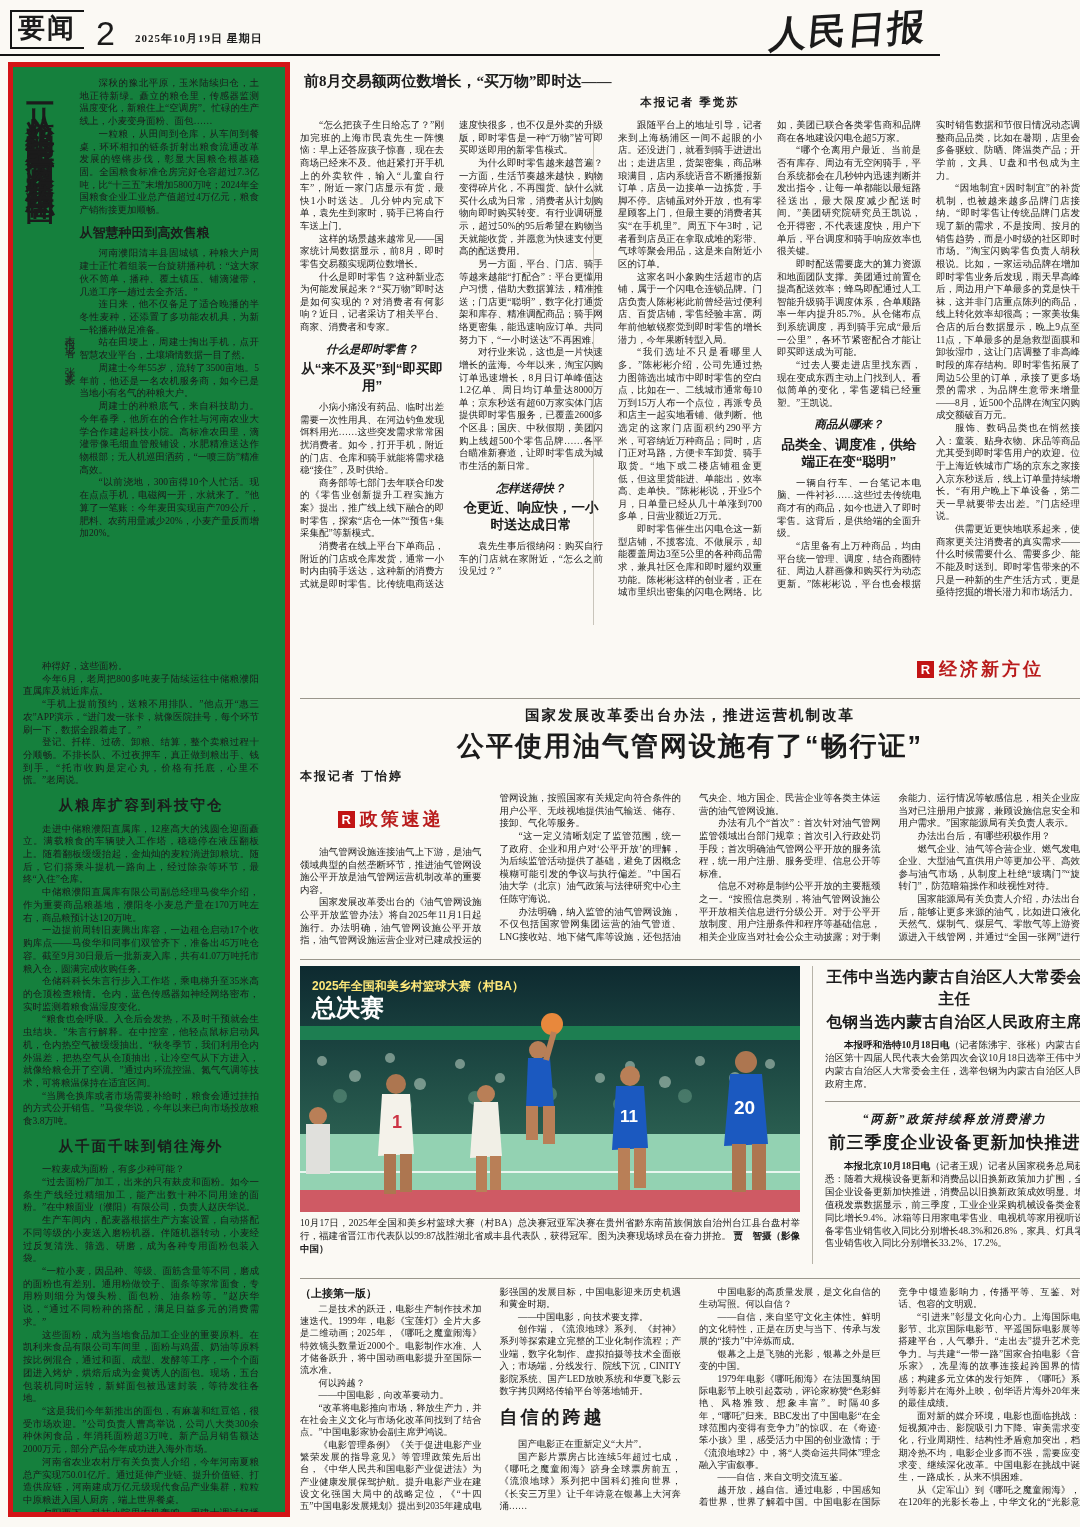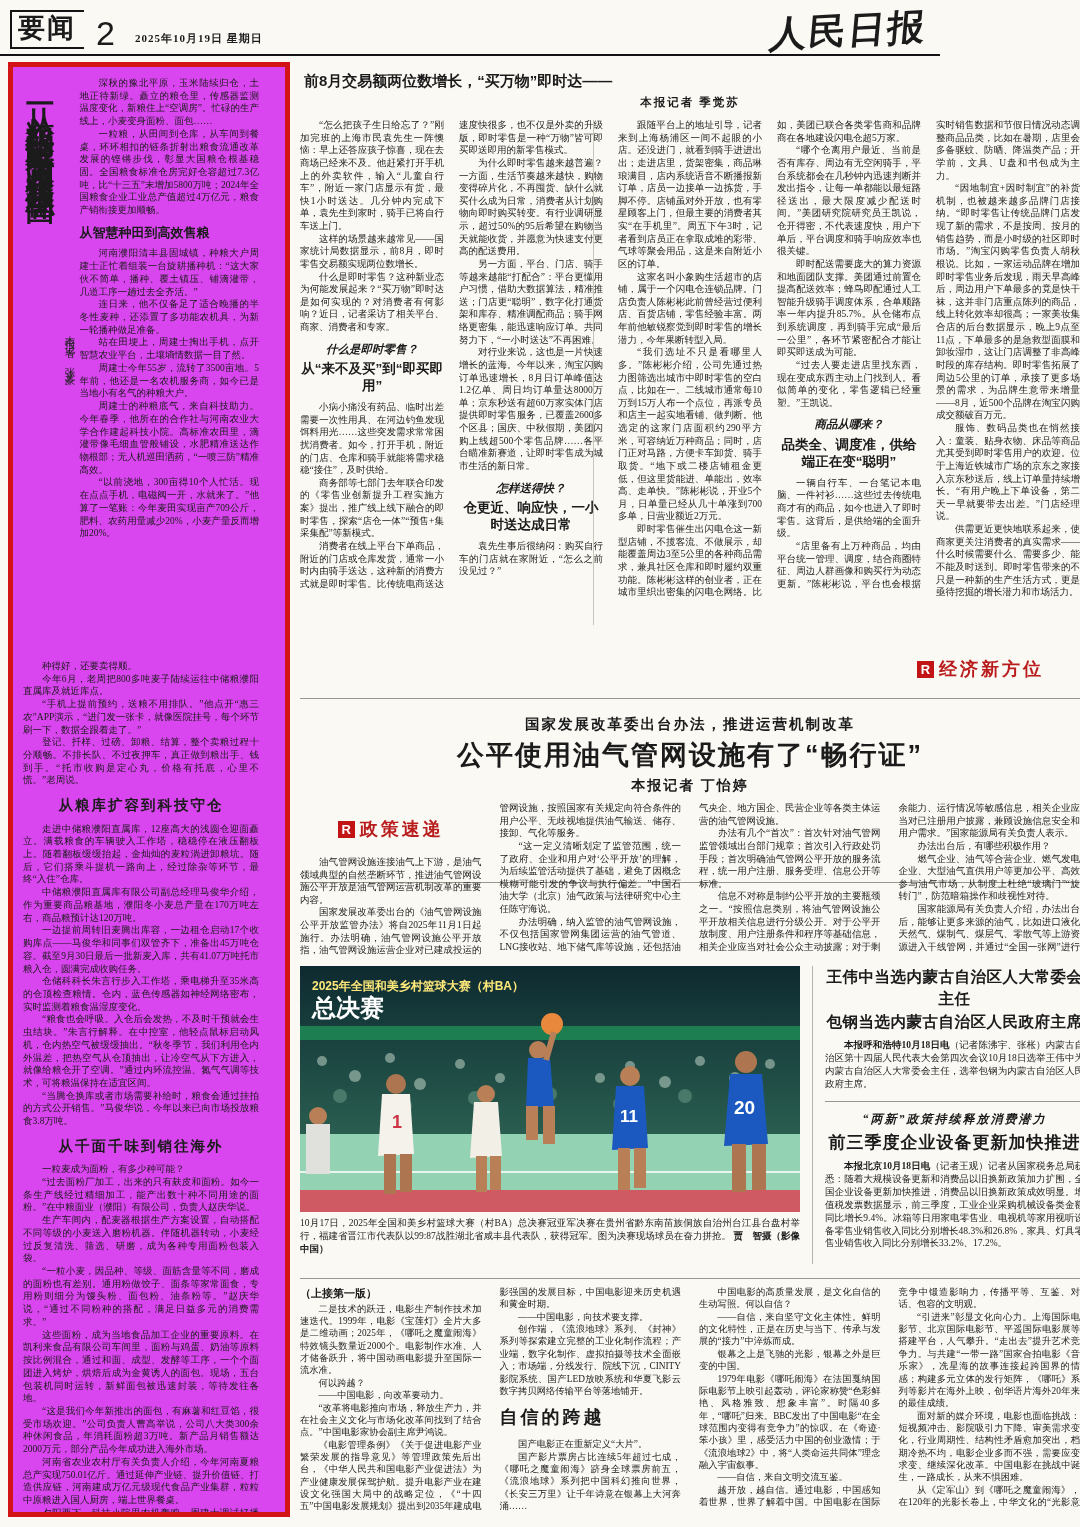--- a/index.html
+++ b/index.html
@@ -11,59 +11,59 @@
   .section-mark { position:absolute; left:10px; top:10px; display:flex; align-items:flex-end; }
   .yw-box { font-family:"Liberation Sans",sans-serif; font-weight:900; font-size:27px; line-height:1;
             border-left:2px solid #141414; border-top:2px solid #141414; border-bottom:2px solid #141414;
             padding:3px 8px 5px 6px; letter-spacing:2px; }
   .page-no { font-family:"Liberation Sans",sans-serif; font-size:34px; font-weight:400; margin-left:12px; line-height:0.9; }
   .page-date { font-size:11px; font-weight:700; margin-left:20px; margin-bottom:3px; letter-spacing:1px; }
   .masthead { position:absolute; right:14px; top:6px; font-family:"DejaVu Serif",serif; font-weight:900;
               font-size:37px; transform:skewX(-8deg) rotate(-3deg); letter-spacing:2px; }
   
   .left-box { position:absolute; left:8px; top:62px; width:282px; height:1455px; border:5px solid #d31417;
-              background:#d946ef; padding:10px 26px 8px 10px; overflow:hidden; }
+              background:#15803d; padding:10px 26px 8px 10px; overflow:hidden; }
   .lb-top { display:flex; }
   .lb-title { writing-mode:vertical-rl; text-orientation:upright; font-family:"Liberation Sans",sans-serif;
               font-weight:900; font-size:29px; letter-spacing:6px; line-height:1.05; height:575px;
               margin:6px 4px 0 2px; flex:0 0 auto; }
   .lb-byline { writing-mode:vertical-rl; text-orientation:upright; font-size:10.5px; letter-spacing:4px;
                margin-top:250px; height:300px; color:#222; flex:0 0 auto; padding:0 3px; }
   .lb-intro { flex:1 1 auto; font-size:9.5px; line-height:1.34; text-align:justify; }
   .lb-rest { font-size:9.5px; line-height:1.34; text-align:justify; margin-top:2px; }
   .lb p, .ma-body p, .oil-body p, .cont-body p, .brief-body { text-indent:2em; }
   .left-box p { text-indent:2em; }
   .lb-sub1 { font-family:"Liberation Sans",sans-serif; font-weight:900; font-size:13px; line-height:1.35;
              margin:7px 0 6px; text-indent:0 !important; }
   .lb-sub { font-family:"Liberation Sans",sans-serif; font-weight:900; font-size:14.5px; text-align:center;
             margin:9px 0 7px; text-indent:0 !important; letter-spacing:2px; }
   
   .main-art { position:absolute; left:300px; top:64px; width:780px; height:628px; }
-  .ma-kicker { font-family:Liberation Sans, sans-serif; font-weight:700; font-size:15px; margin:8px 0 4px 4px; }
+  .ma-kicker { font-family:Liberation Serif, serif; font-weight:700; font-size:15px; margin:8px 0 4px 4px; }
   .ma-headline { font-family:"Liberation Sans",sans-serif; font-weight:900; font-size:37px; text-align:center;
                  letter-spacing:3px; margin:4px 0 6px; }
   .ma-byline { text-align:center; font-size:11.5px; font-weight:700; letter-spacing:2px; margin-bottom:9px; }
   .ma-body { height:492px; column-count:5; column-gap:15px; font-size:9.5px; line-height:1.33;
              text-align:justify; overflow:hidden; }
   .q-block { text-align:center; margin:8px 0 6px; text-indent:0 !important; }
   .q-line { font-style:italic; font-weight:700; font-size:11.5px; margin-bottom:3px;font-family:Liberation Mono, monospace; }
   .q-sub { font-family:"Liberation Sans",sans-serif; font-weight:900; font-size:13.5px; line-height:1.3; }
   .badge { display:flex; justify-content:center; align-items:center; gap:5px;
            position:absolute; right:26px; bottom:8px; background:#fbf9f4; padding:3px 10px; }
   .badge-box { width:17px; height:17px; background:#c21414; color:#fff; font-family:"Liberation Sans",sans-serif;
                font-weight:900; font-size:13px; display:flex; align-items:center; justify-content:center; }
   .badge-text { color:#b91c1c; font-family:"Liberation Sans",sans-serif; font-weight:900; font-size:18px; letter-spacing:3px; }
   .vline-main { position:absolute; left:593px; top:120px; width:1px; height:505px; background:#c9c5bb; }
   
-  .oil-art { position:absolute; left:300px; top:698px; width:780px; height:185px;
-             border-top:1px solid #9a968c; border-bottom:1px solid #9a968c; padding-top:16px; }
+  .oil-art { position:absolute; left:300px; top:698px; width:780px; height:262px;
+             border-top:1px solid #9a968c; border-bottom:1px solid #9a968c; padding-top:7px; }
   .oil-kicker { text-align:center; font-weight:700; font-size:14.5px; letter-spacing:2px; }
   .oil-headline { font-family:"Liberation Sans",sans-serif; font-weight:900; font-size:27px; text-align:center;
                   letter-spacing:2px; margin:3px 0 4px; }
-  .oil-byline { text-align:center; font-size:14px; font-weight:700; letter-spacing:2px; margin-bottom:7px; }
+  .oil-byline { font-size:12px; font-weight:700; letter-spacing:2px; margin-bottom:7px; }
   .oil-body { height:158px; column-count:4; column-gap:18px; font-size:9.5px; line-height:1.33;
               text-align:justify; overflow:hidden; }
   .badge-inline { display:flex; justify-content:center; align-items:center; gap:5px; margin:16px 0 14px; }
   
   .photo-block { position:absolute; left:300px; top:966px; width:500px; height:298px; }
   .photo { width:500px; height:246px; position:relative; overflow:hidden; background:#16383c; }
   .photo svg { display:block; }
   .photo-caption { margin-top:5px; font-size:9.5px; line-height:1.35; text-align:justify; }
   .photo-credit { font-weight:700; }
   
@@ -108,21 +108,21 @@
       <div class="lb-sub1">从智慧种田到高效售粮</div>
       <p>河南濮阳清丰县固城镇，种粮大户周建士正忙着组装一台旋耕播种机：“这大家伙不简单，播种、覆土镇压、铺滴灌带，几道工序一趟过去全齐活。”</p>
       <p>连日来，他不仅备足了适合晚播的半冬性麦种，还添置了多功能农机具，为新一轮播种做足准备。</p>
       <p>站在田埂上，周建士掏出手机，点开智慧农业平台，土壤墒情数据一目了然。</p>
       <p>周建士今年55岁，流转了3500亩地。5年前，他还是一名农机服务商，如今已是当地小有名气的种粮大户。</p>
       <p>周建士的种粮底气，来自科技助力。今年春季，他所在的合作社与河南农业大学合作建起科技小院。高标准农田里，滴灌带像毛细血管般铺设，水肥精准送达作物根部；无人机巡田洒药，“一喷三防”精准高效。</p>
       <p>“以前浇地，300亩得10个人忙活。现在点点手机，电磁阀一开，水就来了。”他算了一笔账：今年麦田实现亩产709公斤，肥料、农药用量减少20%，小麦产量反而增加20%。</p>
     </div>
   </div>
   <div class="lb-rest">
-    <p>种得好，还要卖得顺。</p>
+    <p>种得好，这些面粉。</p>
     <p>今年6月，老周把800多吨麦子陆续运往中储粮濮阳直属库及就近库点。</p>
     <p>“手机上提前预约，送粮不用排队。”他点开“惠三农”APP演示，“进门发一张卡，就像医院挂号，每个环节刷一下，数据全跟着走了。”</p>
     <p>登记、扦样、过磅、卸粮、结算，整个卖粮过程十分顺畅。不排长队、不过夜押车，真正做到粮出手、钱到手。“托市收购是定心丸，价格有托底，心里不慌。”老周说。</p>
     <div class="lb-sub">从粮库扩容到科技守仓</div>
     <p>走进中储粮濮阳直属库，12座高大的浅圆仓迎面矗立。满载粮食的车辆驶入工作塔，稳稳停在液压翻板上。随着翻板缓缓抬起，金灿灿的麦粒淌进卸粮坑。随后，它们搭乘斗提机一路向上，经过除杂等环节，最终“入住”仓库。</p>
     <p>中储粮濮阳直属库有限公司副总经理马俊华介绍，作为重要商品粮基地，濮阳冬小麦总产量在170万吨左右，商品粮预计达120万吨。</p>
     <p>一边提前周转旧麦腾出库容，一边租仓启动17个收购库点——马俊华和同事们双管齐下，准备出45万吨仓容。截至9月30日最后一批新麦入库，共有41.07万吨托市粮入仓，圆满完成收购任务。</p>
     <p>仓储科科长朱言行步入工作塔，乘电梯升至35米高的仓顶检查粮情。仓内，蓝色传感器如神经网络密布，实时监测着粮食温湿度变化。</p>
     <p>“粮食也会呼吸。入仓后会发热，不及时干预就会生虫结块。”朱言行解释。在中控室，他轻点鼠标启动风机，仓内热空气被缓缓抽出。“秋冬季节，我们利用仓内外温差，把热空气从仓顶抽出，让冷空气从下方进入，就像给粮仓开了空调。”通过内环流控温、氮气气调等技术，可将粮温保持在适宜区间。</p>
     <p>“当腾仓换库或者市场需要补给时，粮食会通过挂拍的方式公开销售。”马俊华说，今年以来已向市场投放粮食3.8万吨。</p>

